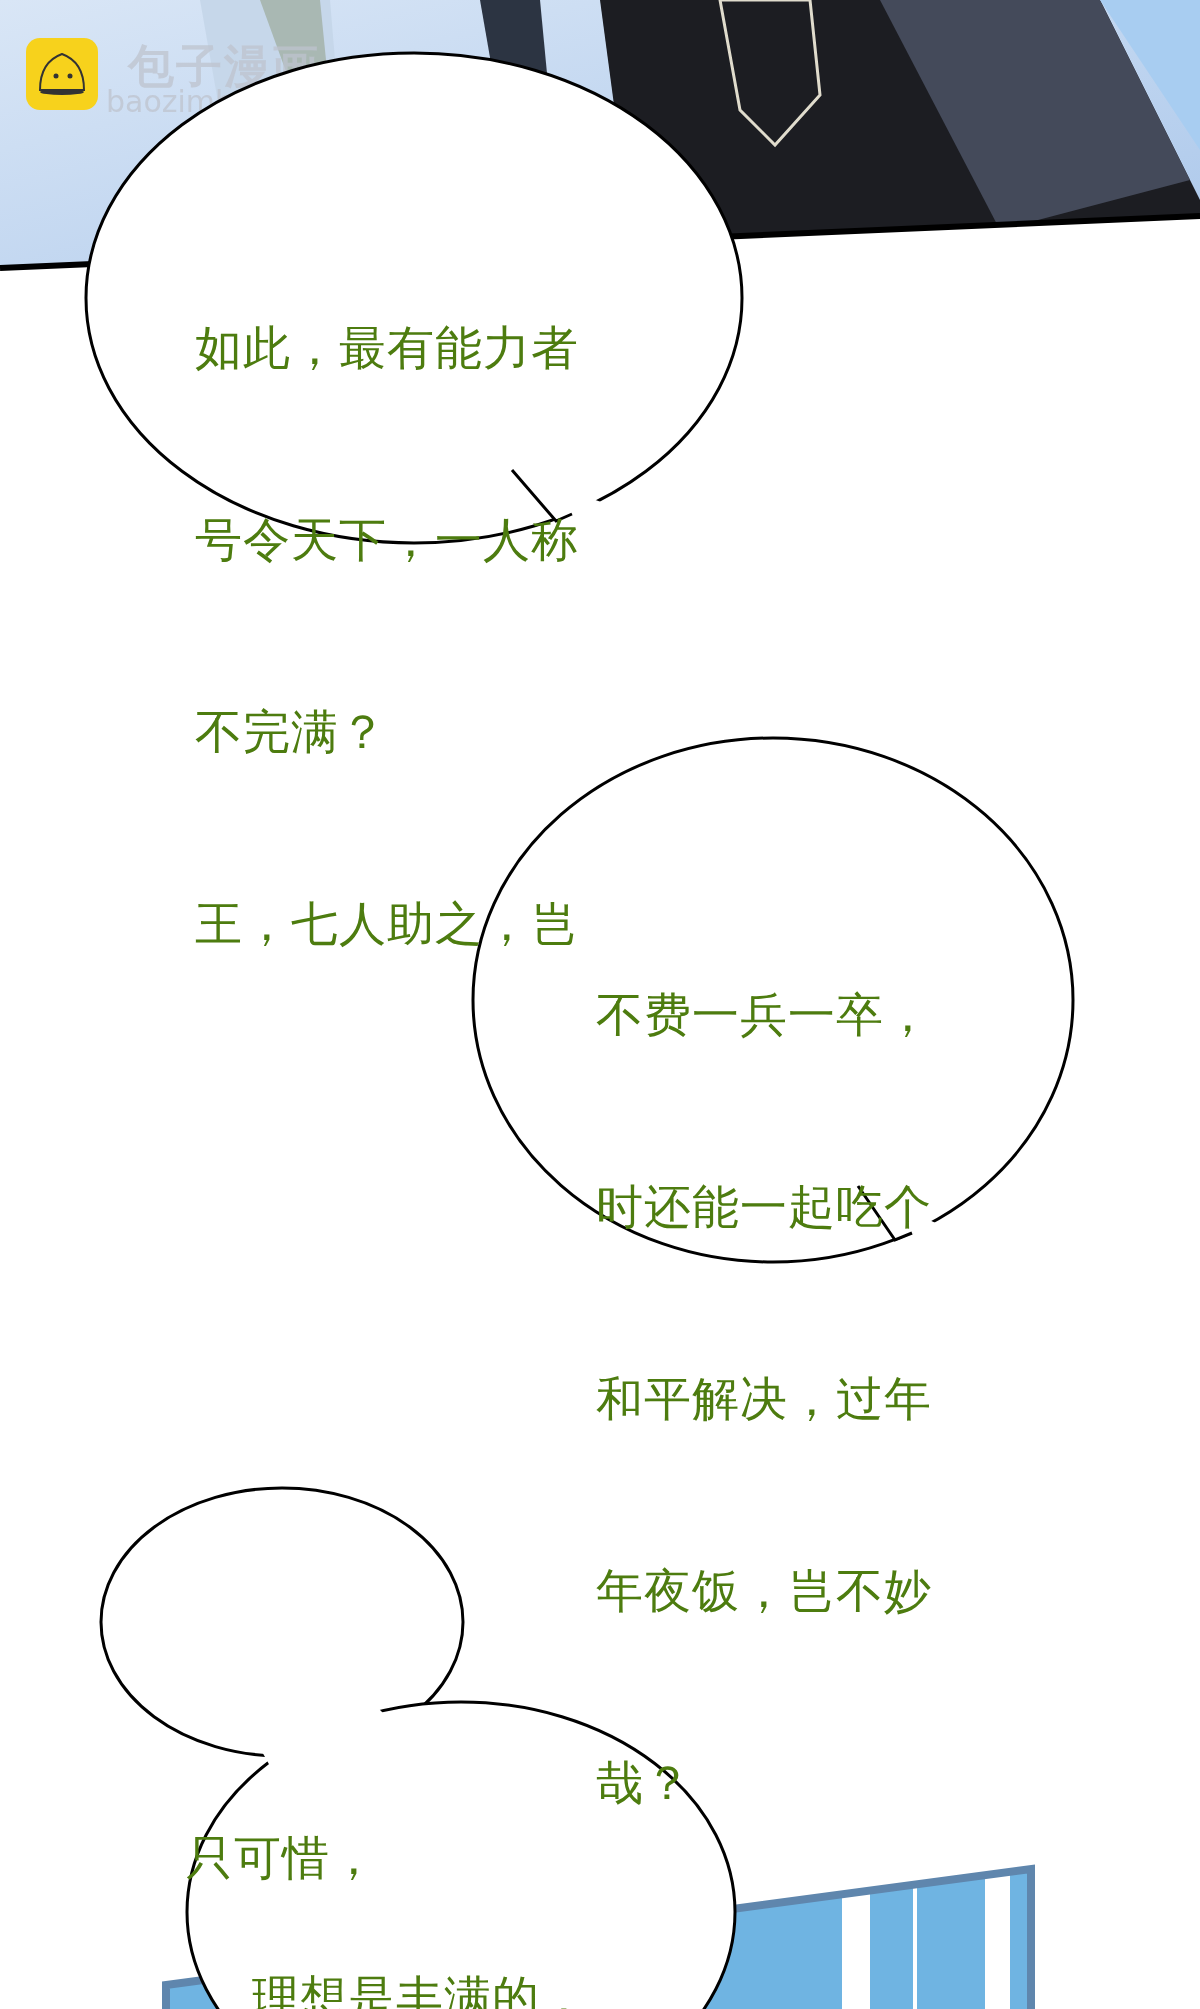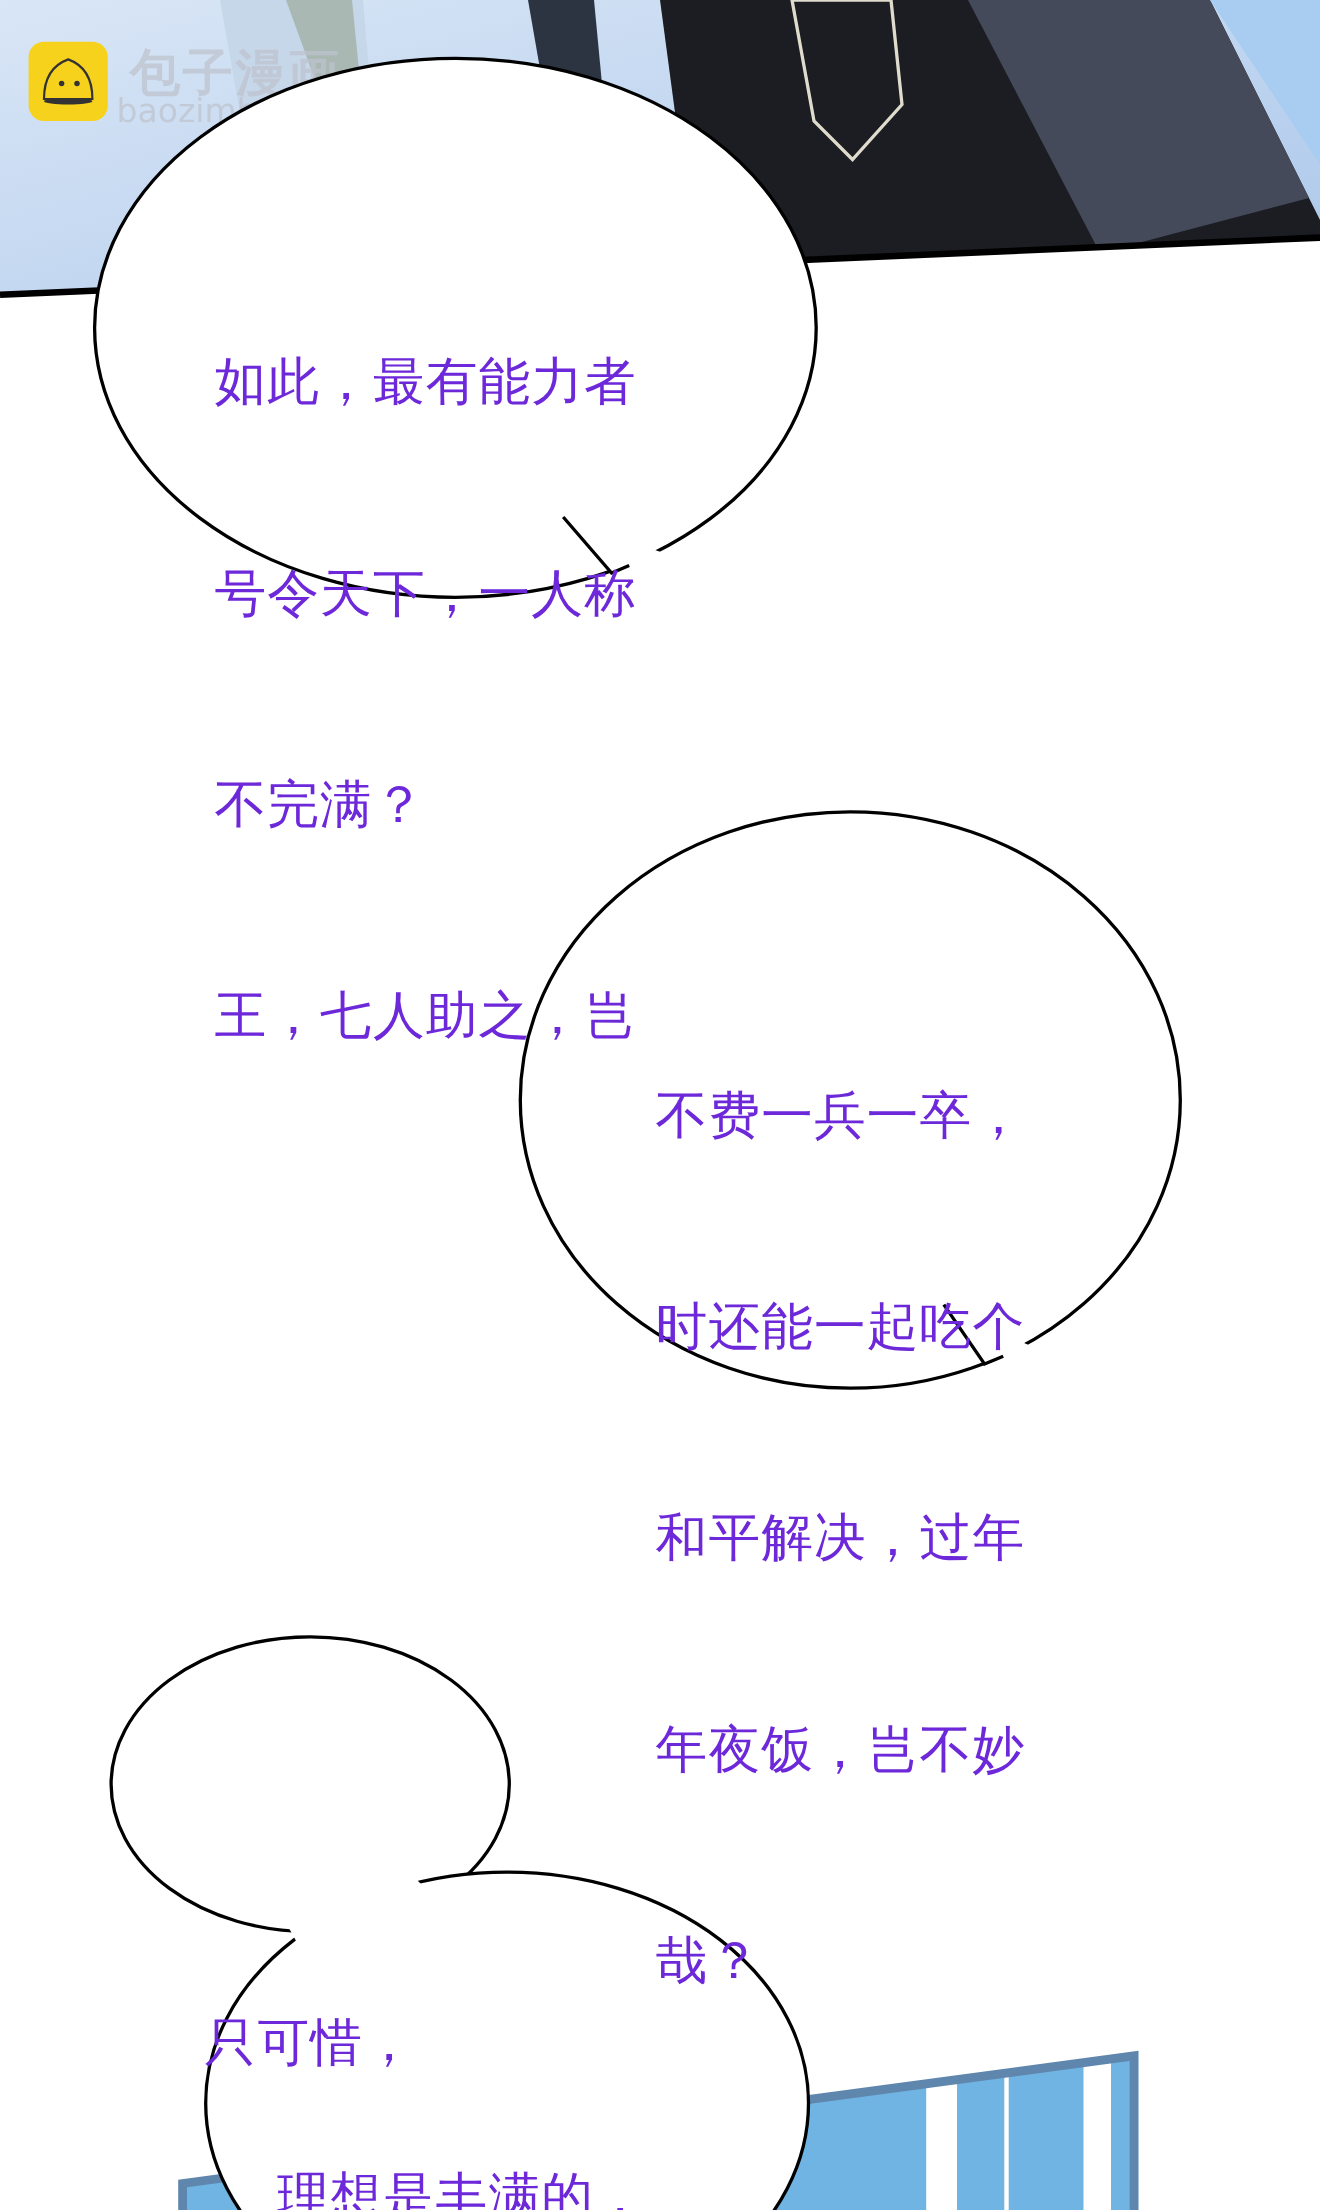--- a/index.html
+++ b/index.html
@@ -1,21 +1,21 @@
 <!DOCTYPE html>
 <html><head>
 <meta charset="utf-8">
 <style>
   html, body { margin:0; padding:0; }
   body { width:1200px; height:2009px; position:relative; overflow:hidden; background:#ffffff;
          font-family:"DejaVu Sans", sans-serif; }
   .layer { position:absolute; left:0; top:0; width:1200px; height:2009px; }
-  .bubble-text { position:absolute; color:#6d28d9; font-size:47px; line-height:64px; white-space:pre; letter-spacing:1px; }
+  .bubble-text { position:absolute; color:#4d7c0f; font-size:47px; line-height:64px; white-space:pre; letter-spacing:1px; }
   .wm { position:absolute; left:26px; top:38px; width:72px; height:72px; border-radius:14px; background:#f7d21c; }
-  .wm-text1 { position:absolute; left:118px; top:36px; font-size:46px; color:rgba(190,195,205,0.75); font-weight:bold; letter-spacing:2px; }
+  .wm-text1 { position:absolute; left:128px; top:36px; font-size:46px; color:rgba(190,195,205,0.75); font-weight:bold; letter-spacing:2px; }
   .wm-text2 { position:absolute; left:106px; top:84px; font-size:30px; color:rgba(190,195,205,0.75); }
 </style>
 </head>
 <body>
 
 <svg class="layer" viewBox="0 0 1200 2009">
   <defs>
     <linearGradient id="sky" x1="0" y1="0" x2="1" y2="1">
       <stop offset="0" stop-color="#d9e6f6"></stop>
       <stop offset="1" stop-color="#a9c6ea"></stop>

